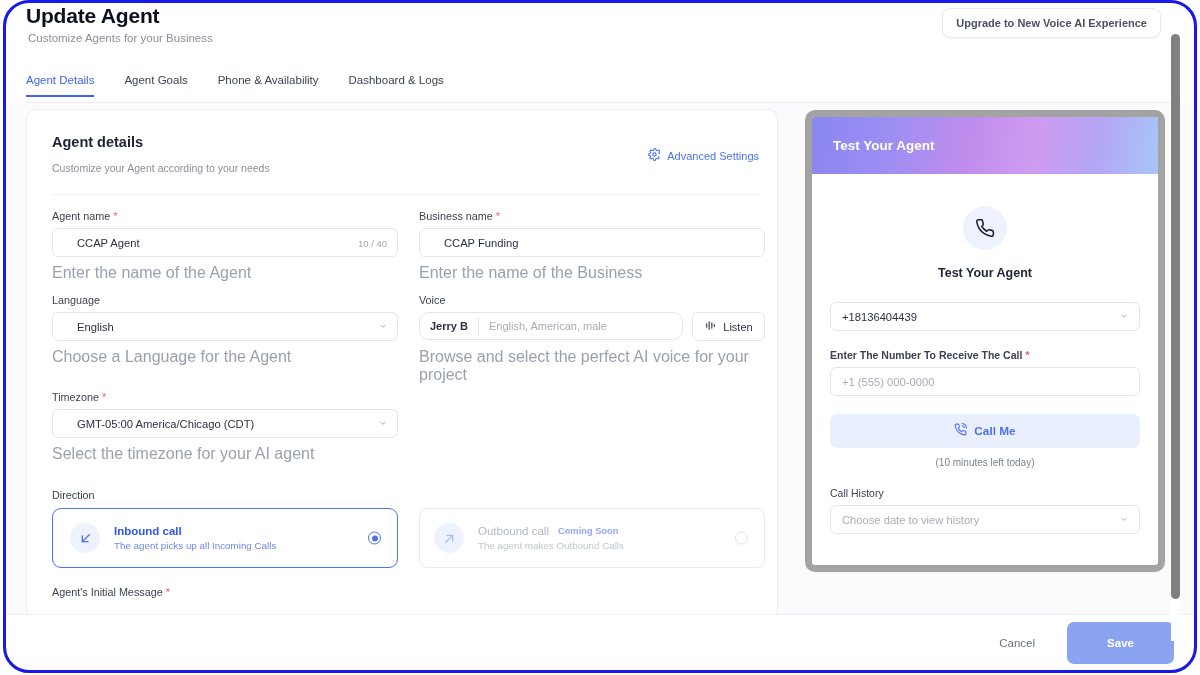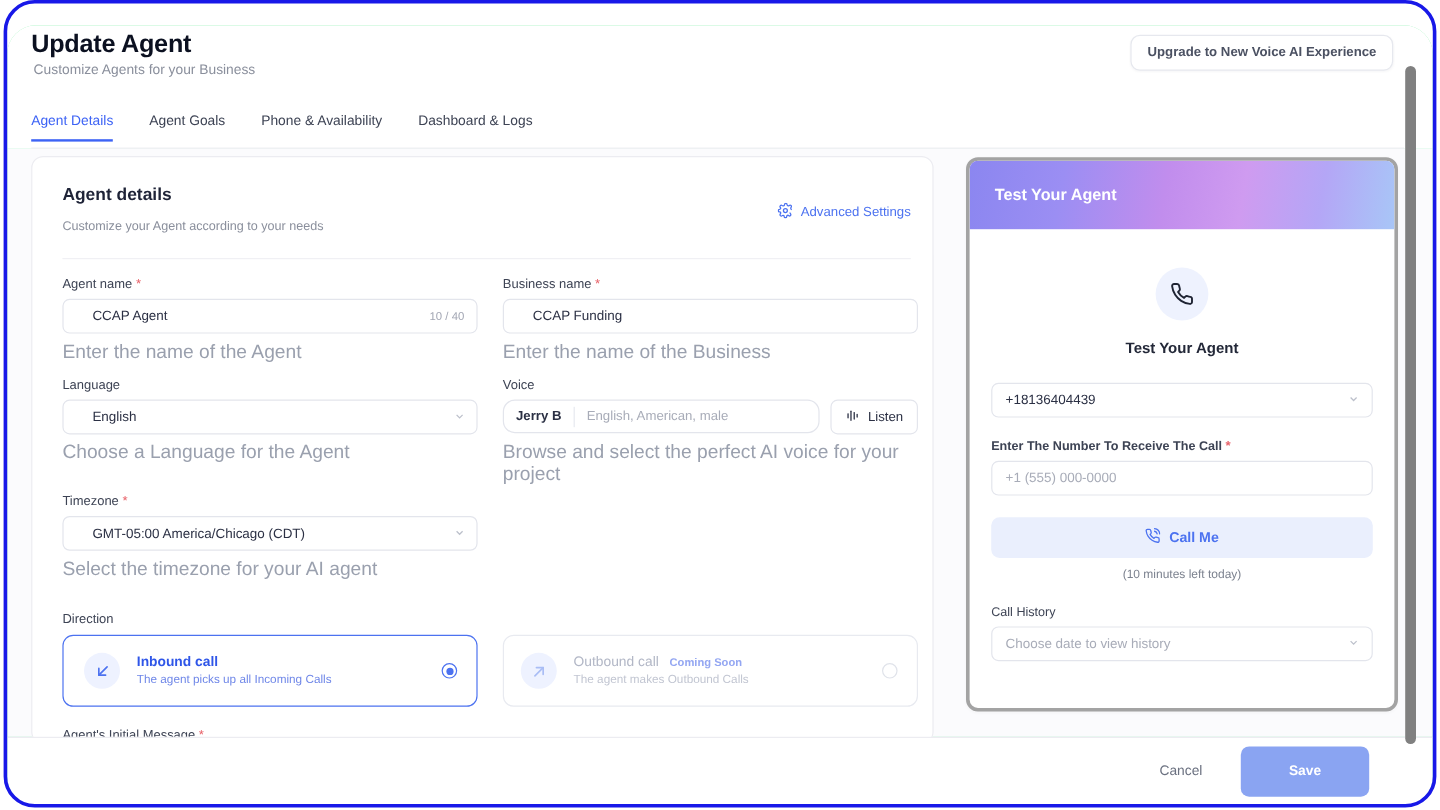--- a/index.html
+++ b/index.html
@@ -21,24 +21,23 @@
     position: absolute;
     left: 3px; top: 0px; right: 3px; bottom: 2px;
     border: 3px solid #1818e8;
     border-radius: 26px;
     pointer-events: none;
     z-index: 50;
   }
   .page {
     position: absolute;
     left: 6px; top: 0; right: 6px; bottom: 4px;
-    background: #86efac;
+    background: #15803d;
     border-radius: 24px;
     overflow: hidden;
-    margin-top: 21px;
   }
 
   
   .header {
     position: absolute; left: 0; top: 0; right: 0; height: 103px;
     background: #fff;
   }
   .title {
     position: absolute; left: 20px; top: 4px;
     font-size: 21px; font-weight: bold; color: #0b1020;
@@ -179,21 +178,21 @@
     border: 1.5px solid #4c72f0;
     display: flex; align-items: center; justify-content: center;
   }
   .radio .dot { width: 6px; height: 6px; border-radius: 50%; background: #4c72f0; }
   .radio.off { border-color: #e0e3ea; }
 
   
   .right-card {
     position: absolute; left: 799px; top: 7px; width: 360px; height: 462px;
     background: #fff;
-    border: 3px solid #a3a3a3;
+    border: 7px solid #a3a3a3;
     border-radius: 10px;
     overflow: hidden;
     box-shadow: 0 1px 3px rgba(16,24,40,.03);
   }
   .rc-header {
     height: 57px;
     background: linear-gradient(100deg, #8b86f0 0%, #9b8ef3 22%, #c18ded 46%, #cf9bf0 64%, #b4a6f6 82%, #a8c6f7 100%);
     display: flex; align-items: center;
     padding-left: 21px;
   }
@@ -225,21 +224,21 @@
     text-align: center; margin-top: 9px;
     font-size: 10px; color: #7c828f;
   }
 
   
   .footer {
     position: absolute; left: 0; right: 0; bottom: 0; height: 57px;
     background: #fff;
     border-top: 1px solid #ececf1;
     display: flex; align-items: center; justify-content: flex-end;
-    padding-right: 53px; gap: 26px;
+    padding-right: 20px; gap: 26px;
   }
   .cancel-btn {
     font-size: 11.5px; color: #6b7180; cursor: pointer; background: none; border: none;
     font-family: inherit;
   }
   .save-btn {
     width: 107px; height: 42px; border-radius: 7px;
     background: #8aa4f2; border: none;
     color: #ffffff; font-size: 11.5px; font-weight: bold;
     cursor: pointer; font-family: inherit;

